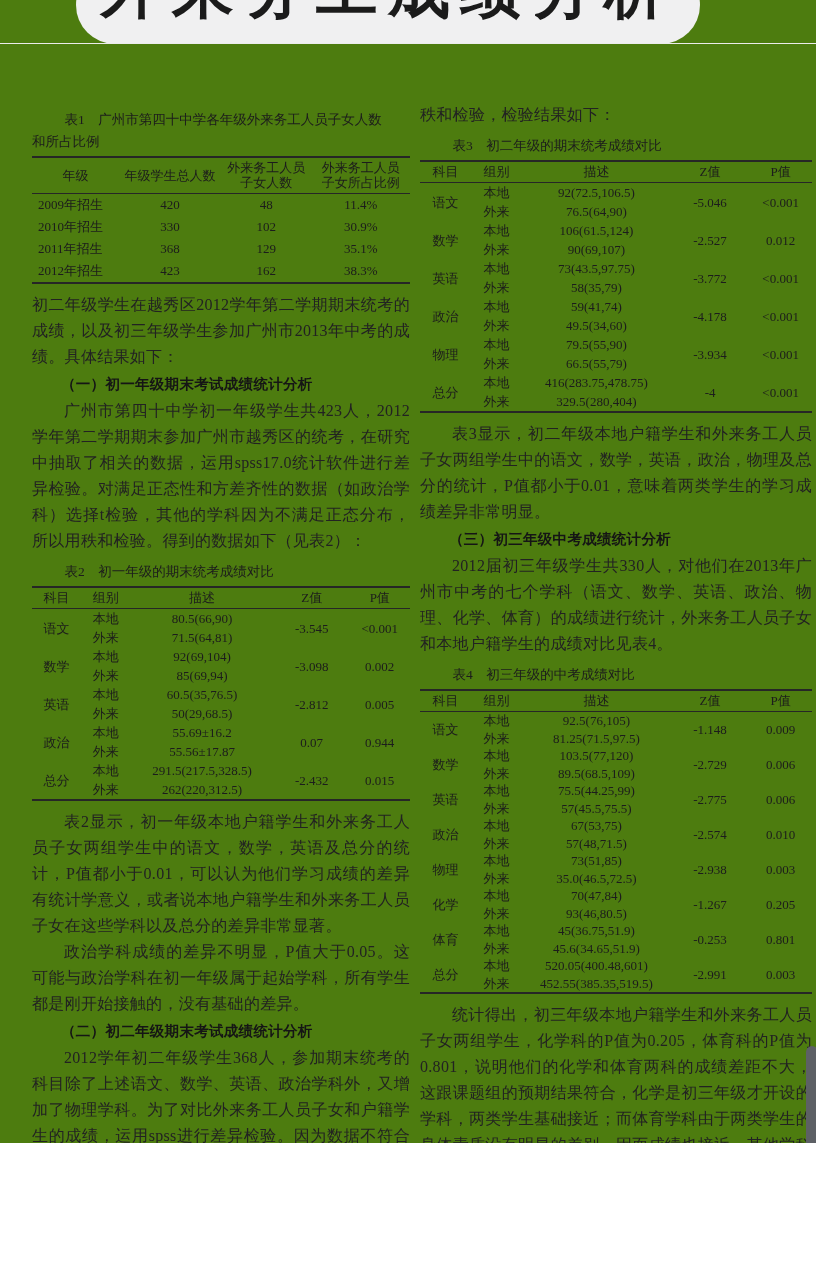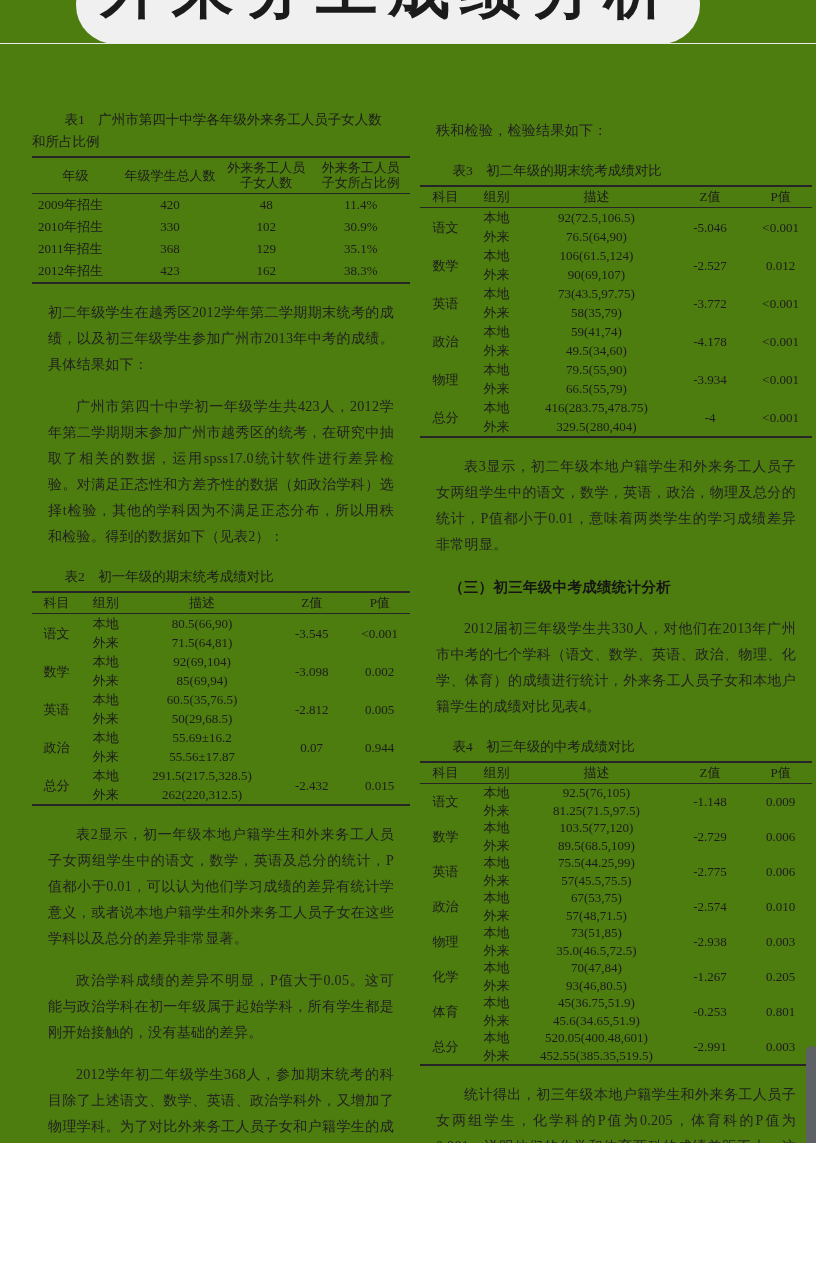--- a/index.html
+++ b/index.html
@@ -16,21 +16,21 @@
   .banner-text{position:absolute;left:0;right:0;bottom:12px;text-align:center;
           font-size:62px;font-weight:bold;letter-spacing:10px;color:#1b1b1b;
           font-family:"Liberation Sans","DejaVu Sans",sans-serif;white-space:nowrap;}
   .topline{position:absolute;left:0;top:43px;width:816px;height:1px;background:#ececec;}
 
   
   .col{position:absolute;top:102px;}
   #col-left{left:32px;width:378px;}
   #col-right{left:420px;width:392px;}
 
-  .para{font-size:14px;line-height:26px;text-align:justify;margin:16px;
+  .para{font-size:16px;line-height:26px;text-align:justify;margin:0;
         letter-spacing:0.3px;color:#222;}
   .para.indent{text-indent:2em;}
   .heading{font-family:"Liberation Sans","DejaVu Sans",sans-serif;font-weight:bold;
         font-size:14.5px;line-height:26px;text-indent:2em;margin:1px 0;color:#151515;
         letter-spacing:0.3px;}
   .tcaption{font-size:13.5px;line-height:22px;margin:7px 0 3px;color:#1c1c1c;}
   .tcaption .ind{text-indent:2.4em;}
 
   table{width:100%;border-collapse:collapse;margin:3px 0 8px;
         border-top:2.5px solid #262626;border-bottom:2.5px solid #262626;}
@@ -112,20 +112,21 @@
           </tr>
           <tr>
             <td class="first">2012年招生</td>
             <td>423</td>
             <td>162</td>
             <td>38.3%</td>
           </tr>
         </tbody>
       </table>
       <div class="para">初二年级学生在越秀区2012学年第二学期期末统考的成绩，以及初三年级学生参加广州市2013年中考的成绩。具体结果如下：</div>
+      <div class="heading">（一）初一年级期末考试成绩统计分析</div>
       <div class="para indent">广州市第四十中学初一年级学生共423人，2012学年第二学期期末参加广州市越秀区的统考，在研究中抽取了相关的数据，运用spss17.0统计软件进行差异检验。对满足正态性和方差齐性的数据（如政治学科）选择t检验，其他的学科因为不满足正态分布，所以用秩和检验。得到的数据如下（见表2）：</div>
       <div class="tcaption">
         <div class="ind">表2　初一年级的期末统考成绩对比</div>
       </div>
       <table class="tstat ">
         <colgroup>
           <col style="width: 13%;">
           <col style="width: 13%;">
           <col style="width: 38%;">
           <col style="width: 20%;">
@@ -193,20 +194,21 @@
             <td rowspan="2">0.015</td>
           </tr>
           <tr>
             <td>外来</td>
             <td>262(220,312.5)</td>
           </tr>
         </tbody>
       </table>
       <div class="para indent">表2显示，初一年级本地户籍学生和外来务工人员子女两组学生中的语文，数学，英语及总分的统计，P值都小于0.01，可以认为他们学习成绩的差异有统计学意义，或者说本地户籍学生和外来务工人员子女在这些学科以及总分的差异非常显著。</div>
       <div class="para indent">政治学科成绩的差异不明显，P值大于0.05。这可能与政治学科在初一年级属于起始学科，所有学生都是刚开始接触的，没有基础的差异。</div>
+      <div class="heading">（二）初二年级期末考试成绩统计分析</div>
       <div class="para indent">2012学年初二年级学生368人，参加期末统考的科目除了上述语文、数学、英语、政治学科外，又增加了物理学科。为了对比外来务工人员子女和户籍学生的成绩，运用spss进行差异检验。因为数据不符合正态分布，所以采用了</div>
     </div>
   <div class="col" id="col-right">
       <div class="para">秩和检验，检验结果如下：</div>
       <div class="tcaption">
         <div class="ind">表3　初二年级的期末统考成绩对比</div>
       </div>
       <table class="tstat ">
         <colgroup>
           <col style="width: 13%;">

